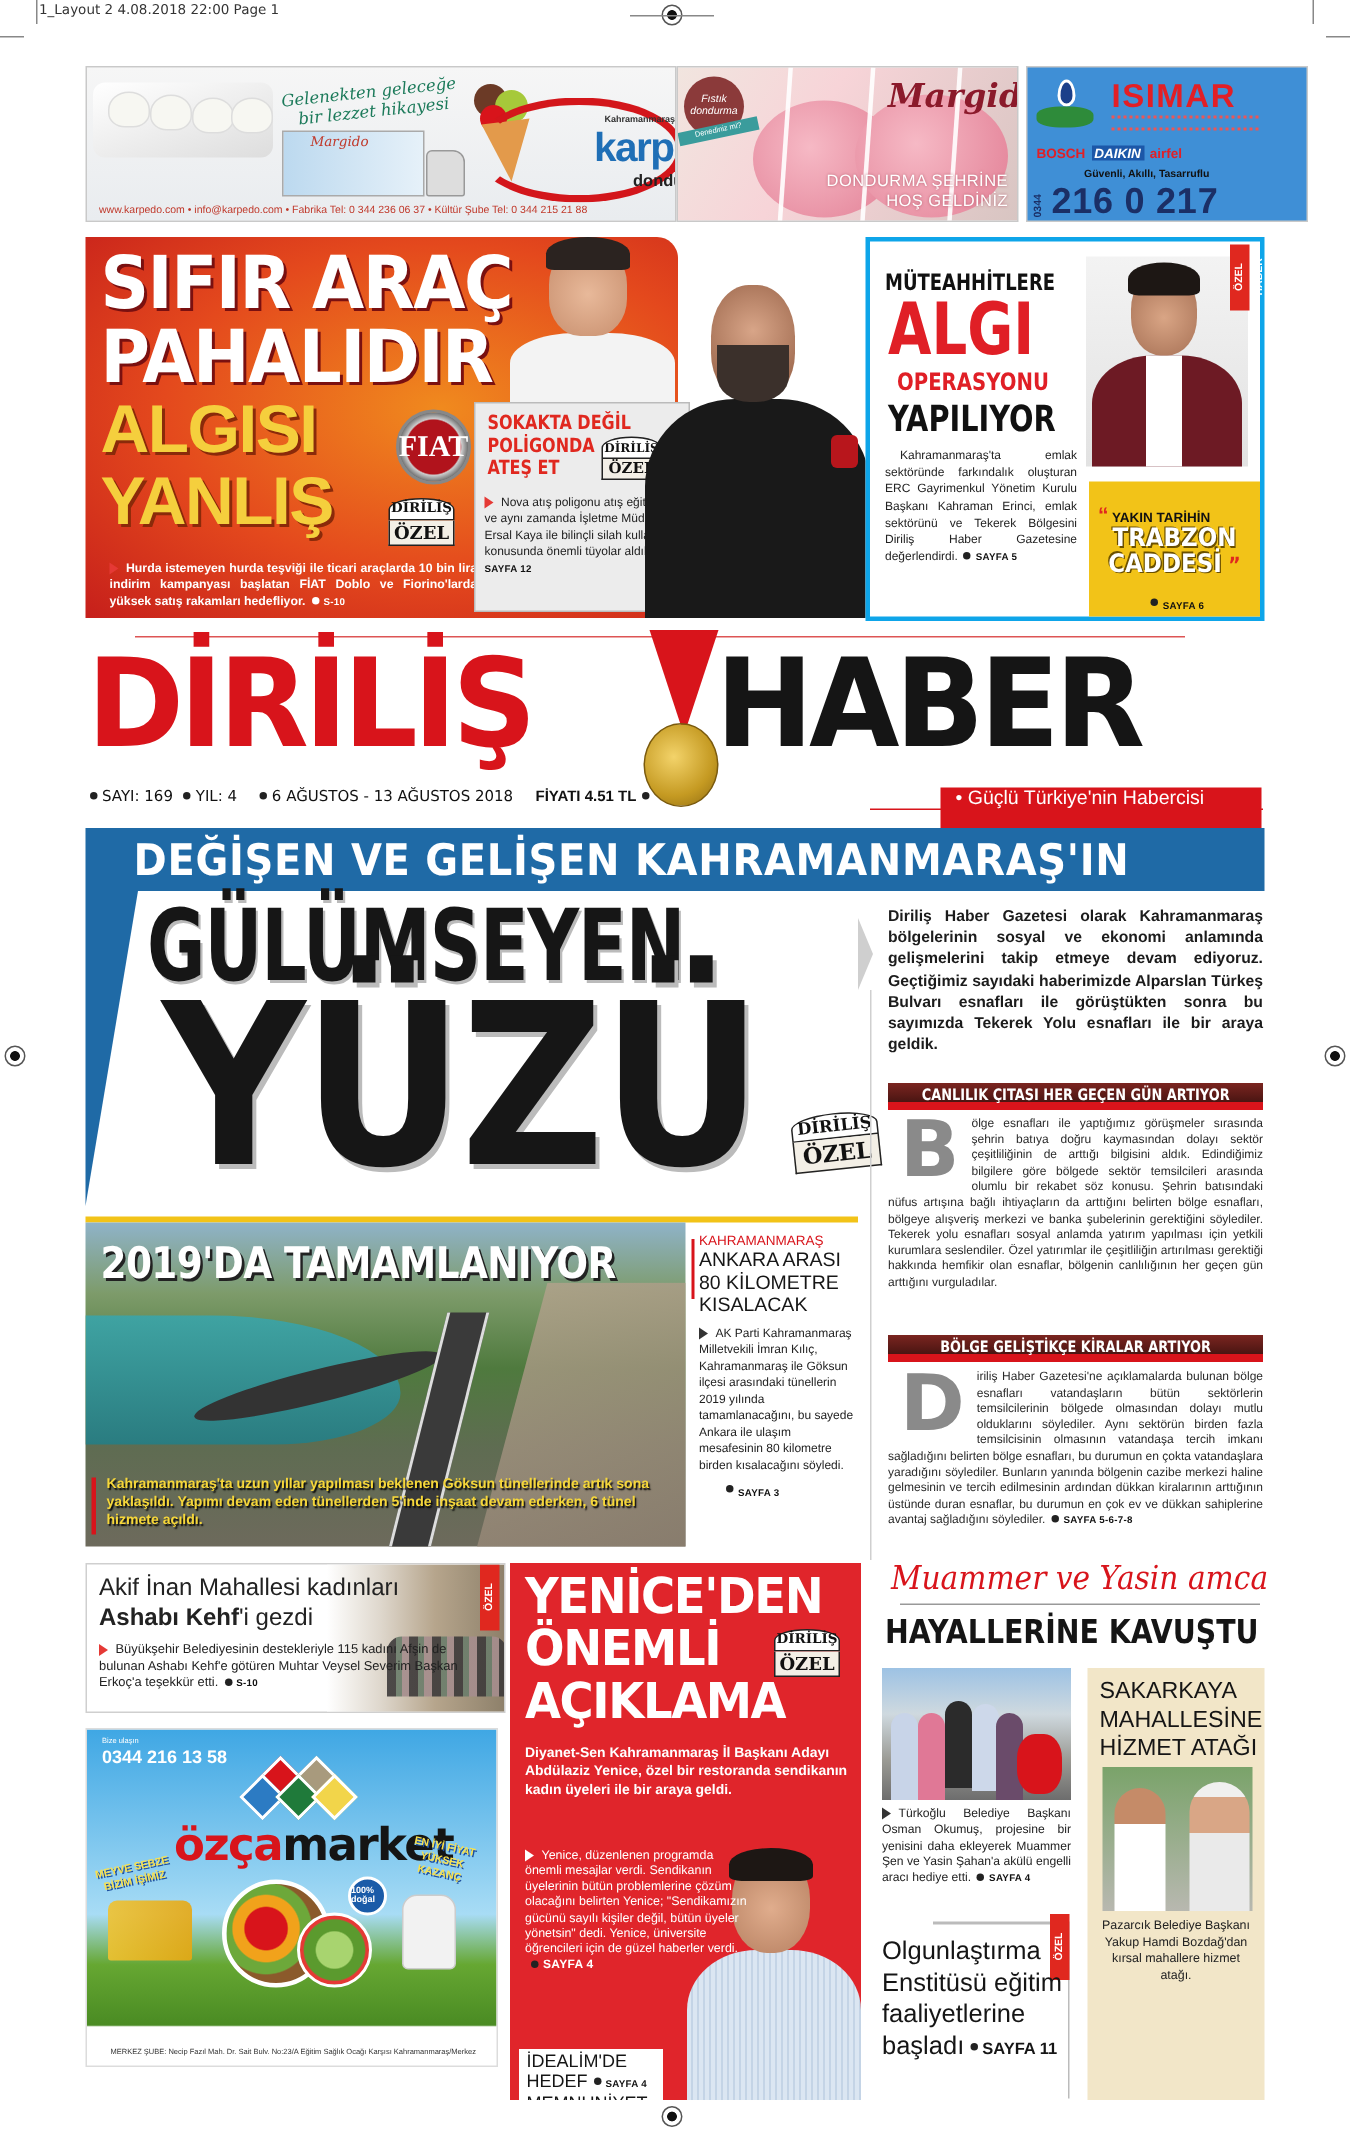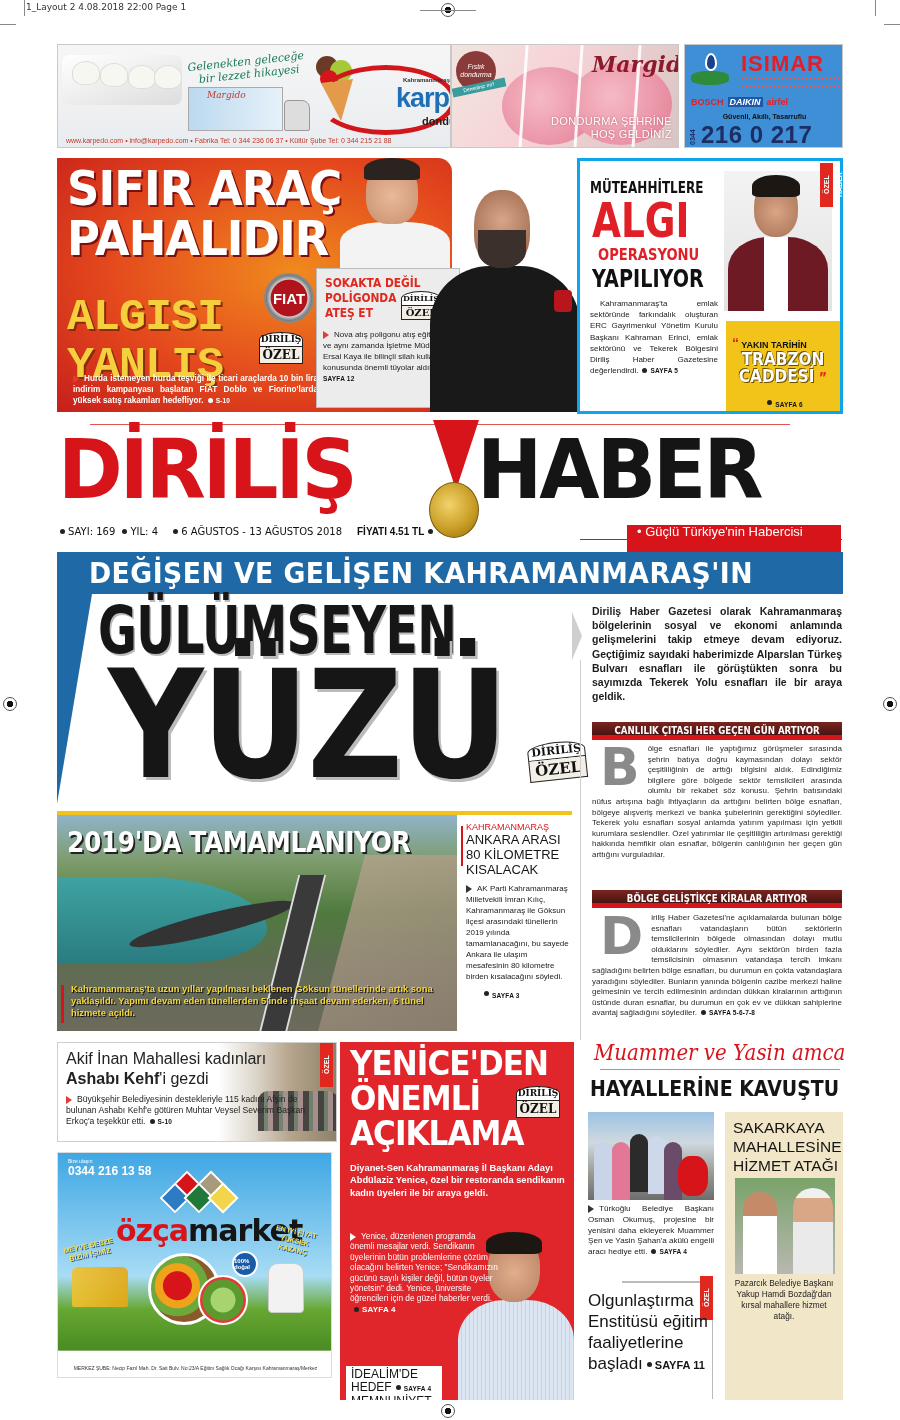--- a/index.html
+++ b/index.html
@@ -26,38 +26,38 @@
   .ad-karpedo .contact { left: 8px; top: 92px; font-size: 7px; color: #c0392b; white-space: nowrap; }
 
   .ad-margido { left: 451px; top: 44px; width: 228px; height: 104px; background: linear-gradient(120deg,#f1e5df,#f7d4d8 40%,#d8c5c2); overflow: hidden; border: 1px solid #c9c9c9; }
   .ad-margido .scoop-big { width: 95px; height: 78px; border-radius: 50%; background: radial-gradient(circle at 40% 40%, #f6b9c5, #e27f95); }
   .ad-margido .badge { left: 4px; top: 6px; width: 40px; height: 40px; border-radius: 50%; background: #8b3a3a; color: #fff; font-size: 7px; font-style: italic; display: flex; align-items: center; justify-content: center; text-align: center; line-height: 8px; }
   .ad-margido .ribbon { left: 0px; top: 38px; width: 54px; height: 9px; background: #3a9c9c; color: #fff; font-size: 5px; text-align: center; line-height: 9px; transform: rotate(-12deg); }
   .ad-margido .logo { left: 140px; top: 6px; font-family: "DejaVu Serif", serif; font-style: italic; font-weight: bold; color: #8b1a2b; font-size: 22px; }
   .ad-margido .tag { right: 6px; top: 70px; color: #fff; font-size: 11px; text-align: right; line-height: 13px; letter-spacing: 0.3px; text-shadow: 0 0 2px #b35b6b; }
   .ad-margido .stripe { top: 0; width: 3px; height: 104px; background: rgba(255,255,255,0.9); transform: rotate(4deg); }
 
-  .ad-isimar { left: 684px; top: 44px; width: 159px; height: 104px; background: #3f8fd6; border: 1px solid #c9c9c9; overflow: hidden; }
+  .ad-isimar { left: 684px; top: 44px; width: 188px; height: 104px; background: #3f8fd6; border: 1px solid #c9c9c9; overflow: hidden; }
   .ad-isimar .flame { left: 20px; top: 8px; width: 12px; height: 18px; border-radius: 50% 50% 50% 50% / 60% 60% 40% 40%; background: #1b3f8a; border: 2px solid #fff; }
   .ad-isimar .leaves { left: 6px; top: 26px; width: 38px; height: 14px; background: #2e8b3a; border-radius: 40%; }
   .ad-isimar .brand { left: 56px; top: 6px; font-size: 22px; font-weight: bold; color: #e21f26; letter-spacing: 1px; }
   .ad-isimar .sub { left: 56px; top: 32px; width: 98px; height: 10px; border-top: 2px dotted #e55; border-bottom: 2px dotted #e55; }
   .ad-isimar .brands { left: 6px; top: 52px; font-size: 9px; font-weight: bold; white-space: nowrap; }
   .ad-isimar .brands .b1 { color: #e21f26; }
   .ad-isimar .brands .b2 { color: #fff; font-style: italic; background: #1c57a8; padding: 0 2px; margin-left: 4px; }
   .ad-isimar .brands .b3 { color: #e21f26; margin-left: 4px; }
   .ad-isimar .slogan { left: 0; width: 159px; top: 68px; text-align: center; font-size: 7px; color: #111; font-weight: bold; }
   .ad-isimar .phone { left: 16px; top: 76px; font-size: 24px; font-weight: bold; color: #1b2f66; letter-spacing: 0.5px; }
   .ad-isimar .prefix { left: 4px; top: 80px; font-size: 7px; color: #1b2f66; font-weight: bold; transform: rotate(-90deg); transform-origin: left top; top: 100px; }
 
   
   .story-fiat { left: 57px; top: 158px; width: 395px; height: 254px; background: radial-gradient(ellipse at 60% 45%, #f08a1e 0%, #e4491d 55%, #c61f1b 100%); border-radius: 0 14px 0 0; overflow: hidden; }
   .fiat-h1 { left: 10px; top: 6px; font-family: "DejaVu Sans", sans-serif; font-weight: bold; font-size: 45px; line-height: 46px; color: #fff; letter-spacing: -1px; transform: scaleY(1.08); transform-origin: top left; text-shadow: 2px 2px 0 #7a1010; }
-  .fiat-h2 { left: 10px; top: 104px; font-family: Liberation Mono, monospace; font-weight: bold; font-size: 45px; line-height: 48px; color: #f5cf3d; letter-spacing: -1px; text-shadow: 2px 2px 0 #8a2a0a; margin-top: 32px; }
-  .fiat-logo { left: 207px; top: 115px; width: 50px; height: 50px; border-radius: 50%; background: radial-gradient(circle, #b1131c 55%, #ccc 58%, #777 70%, #ddd 78%); border: 2px solid #888; color: #fff; font-weight: bold; font-size: 15px; display: flex; align-items: center; justify-content: center; font-family: Liberation Sans, sans-serif; }
+  .fiat-h2 { left: 10px; top: 104px; font-family: Liberation Sans, sans-serif; font-weight: bold; font-size: 45px; line-height: 48px; color: #f5cf3d; letter-spacing: -1px; text-shadow: 2px 2px 0 #8a2a0a; }
+  .fiat-logo { left: 207px; top: 115px; width: 50px; height: 50px; border-radius: 50%; background: radial-gradient(circle, #b1131c 55%, #ccc 58%, #777 70%, #ddd 78%); border: 2px solid #888; color: #fff; font-weight: bold; font-size: 20px; display: flex; align-items: center; justify-content: center; font-family: Liberation Serif, serif; }
   .fiat-body { left: 16px; top: 215px; width: 245px; font-size: 8.2px; line-height: 11px; font-weight: bold; color: #fff; text-align: justify; }
   .arrow { display: inline-block; width: 0; height: 0; border-top: 4px solid transparent; border-bottom: 4px solid transparent; border-left: 6px solid #e53935; margin-right: 5px; vertical-align: middle; }
   .arrow.dark { border-left-color: #333; }
   .arrow.white { border-left-color: #fff; }
   .dot { display: inline-block; width: 5px; height: 5px; border-radius: 50%; background: #222; margin: 0 3px 1px 4px; vertical-align: middle; }
   .dot.white { background: #fff; }
   .dot.red { background: #d81b22; }
 
   .badge-ozel { width: 44px; height: 32px; }
   .badge-ozel .top { display: block; background: #fff; color: #111; font-family: "DejaVu Serif", serif; font-weight: bold; font-size: 9px; text-align: center; line-height: 13px; border-radius: 50% 50% 0 0; border: 1px solid #222; }

